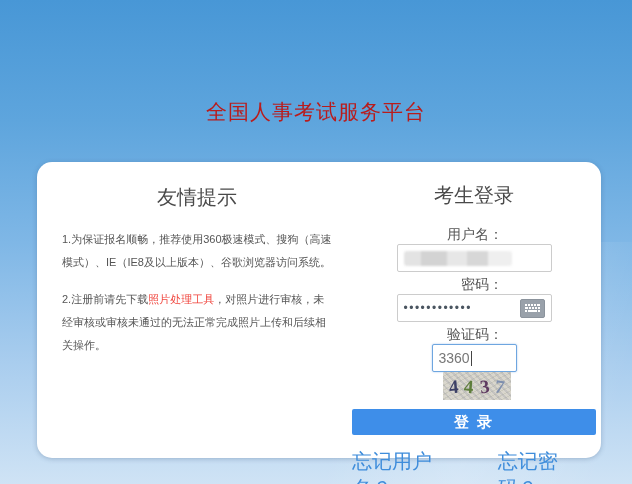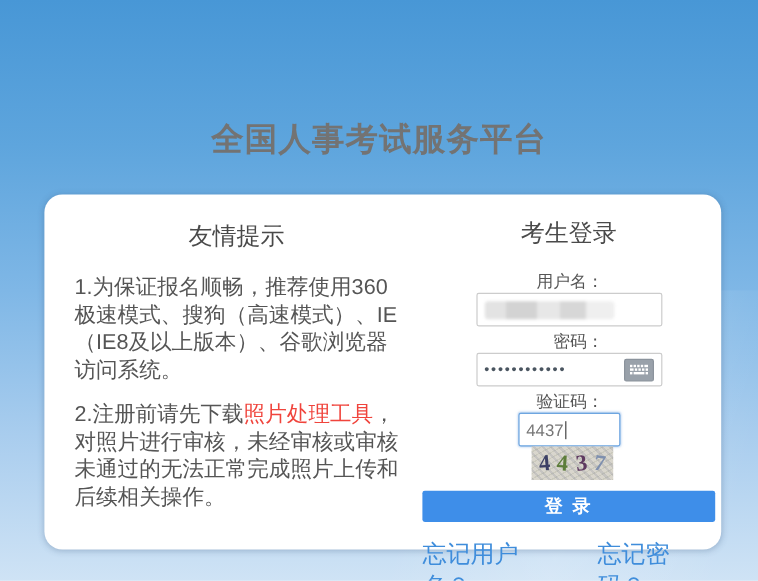--- a/index.html
+++ b/index.html
@@ -9,37 +9,37 @@
     background: linear-gradient(180deg, #4897d6 0%, #5ea5dd 25%, #7fb7e6 50%, #a9cdee 75%, #cfe3f5 100%);
     position: relative;
   }
   .light-streak {
     position: absolute; left: 0; top: 50%; width: 100%; height: 50%;
     background: linear-gradient(105deg, rgba(255,255,255,0) 55%, rgba(255,255,255,0.18) 75%, rgba(255,255,255,0) 95%);
     pointer-events: none;
   }
   .site-title {
     position: absolute; top: 98px; left: 0; width: 100%;
-    text-align: center; color: #737373; font-size: 27px; font-weight: bold;
+    text-align: center; color: #b91c1c; font-size: 21px; font-weight: normal;
     letter-spacing: 1px;
   }
   .card {
     position: absolute; left: 37px; top: 162px; width: 564px; height: 296px;
     background: #ffffff; border-radius: 15px;
     box-shadow: 0 1px 5px rgba(50, 80, 120, 0.3);
     display: flex;
   }
   
   .notice { width: 315px; padding: 24px 20px 0 25px; }
   .panel-heading {
     font-size: 20px; font-weight: 400; color: #4a4a4a;
     text-align: center; line-height: 22px; margin-bottom: 20px;
   }
   .notice p {
-    font-size: 18px; line-height: 23px; color: #555555; margin-bottom: 14px;
+    font-size: 11px; line-height: 23px; color: #555555; margin-bottom: 14px;
   }
   .red-link { color: #f0443c; text-decoration: none; cursor: pointer; }
   
   .login { flex: 1; padding: 22px 5px 0 0; }
   .login .panel-heading { margin-bottom: 20px; }
   .form-row { display: flex; align-items: center; margin-bottom: 4px; flex-direction: column; }
   .form-row label {
     width: 62px; flex-shrink: 0; text-align: right;
     font-size: 14px; color: #555555; padding-right: 2px;
   }
@@ -139,21 +139,21 @@
               <rect x="4" y="7" width="9" height="2" fill="#ffffff"></rect>
               <rect x="14" y="7" width="2" height="2" fill="#ffffff"></rect>
           </svg>
         </span>
       </div>
     </div>
 
     <div class="form-row">
       <label>验证码：</label>
       <div class="input captcha">
-        <span class="captcha-text">4437</span>
+        <span class="captcha-text">3360</span>
           <span class="caret"></span>
       </div>
       <div class="captcha-img">
         <span class="d d1">4</span>
         <span class="d d2">4</span>
         <span class="d d3">3</span>
         <span class="d d4">7</span>
       </div>
     </div>
 

